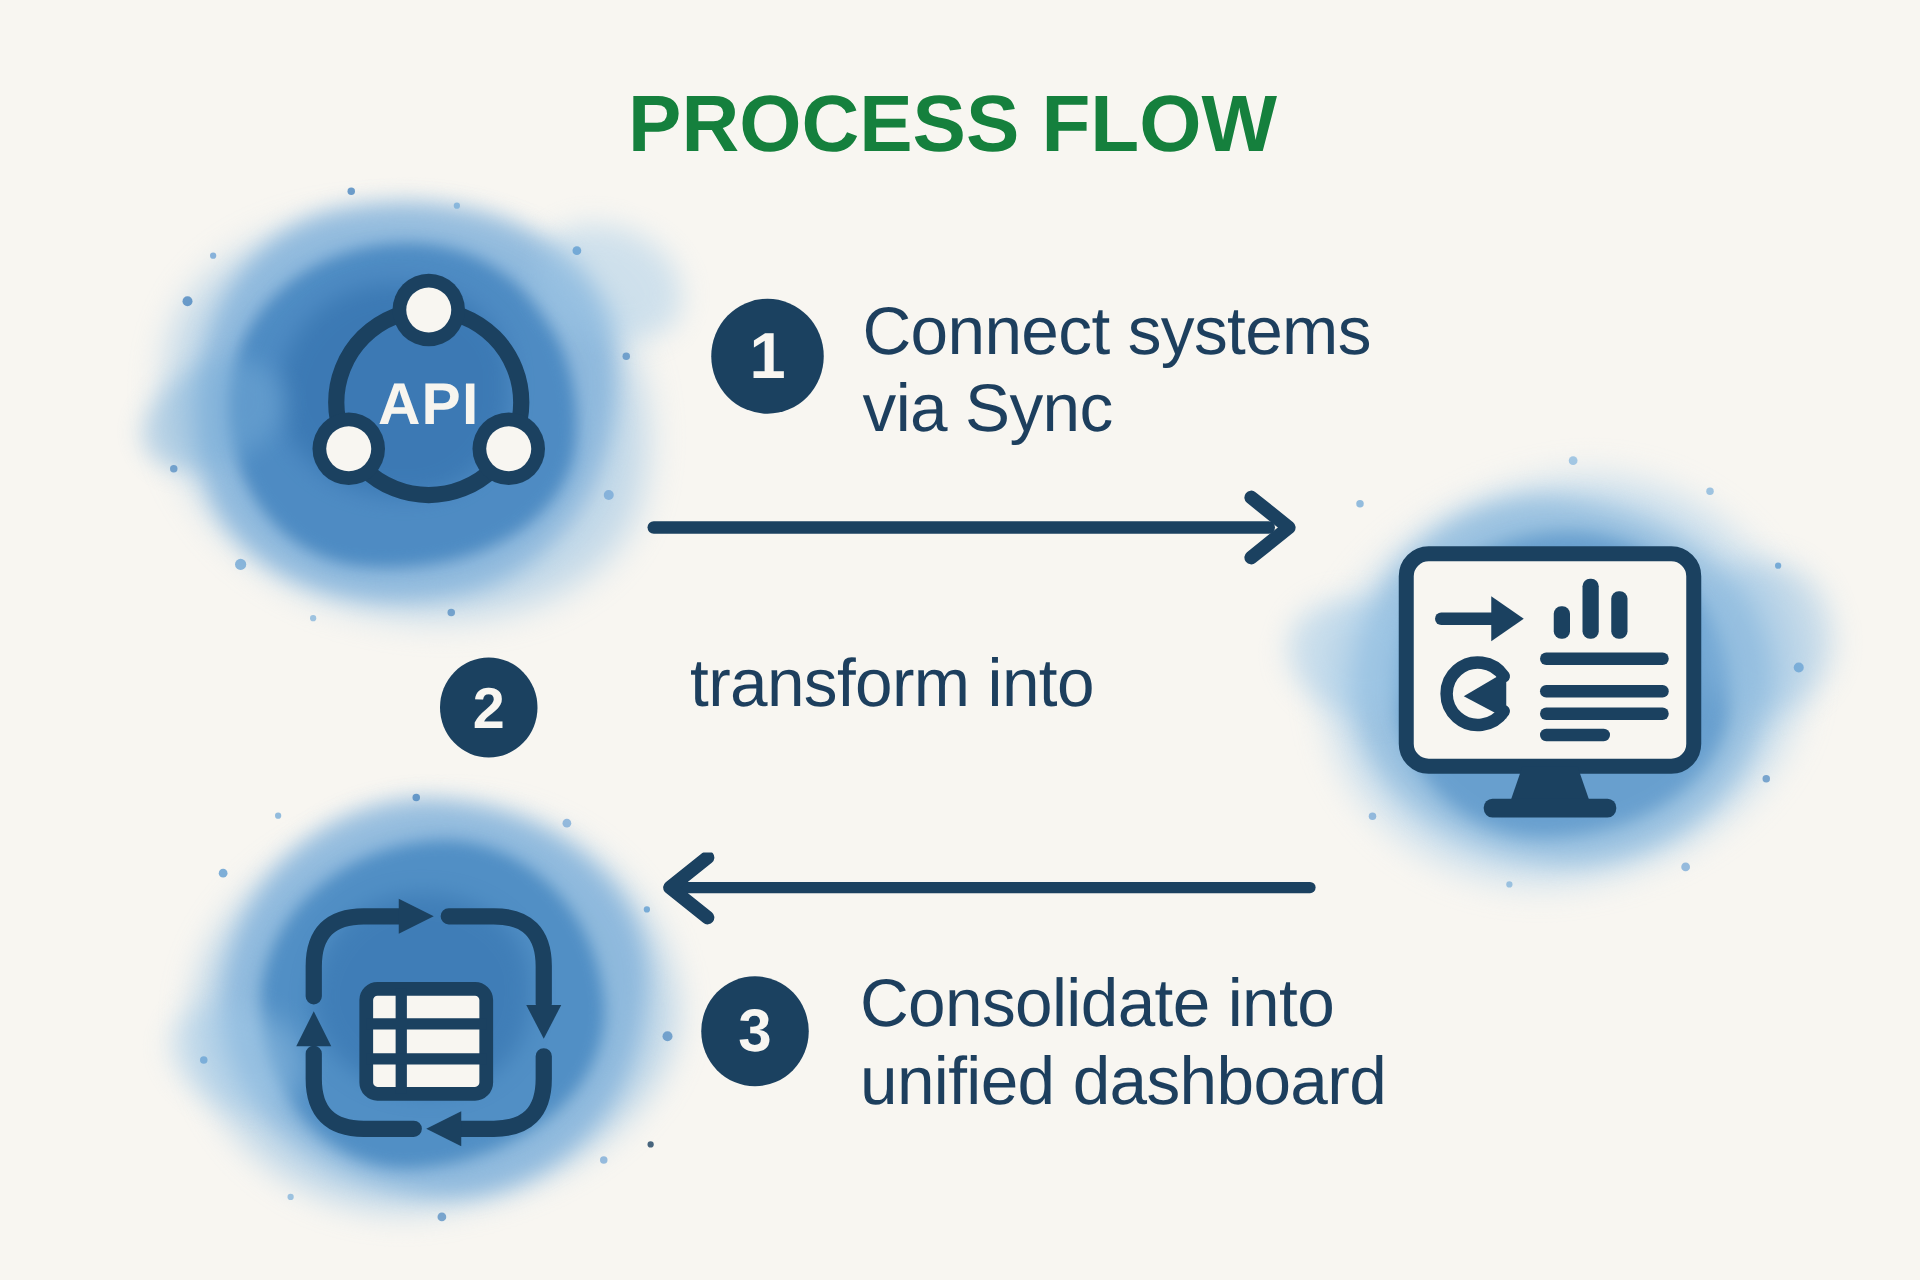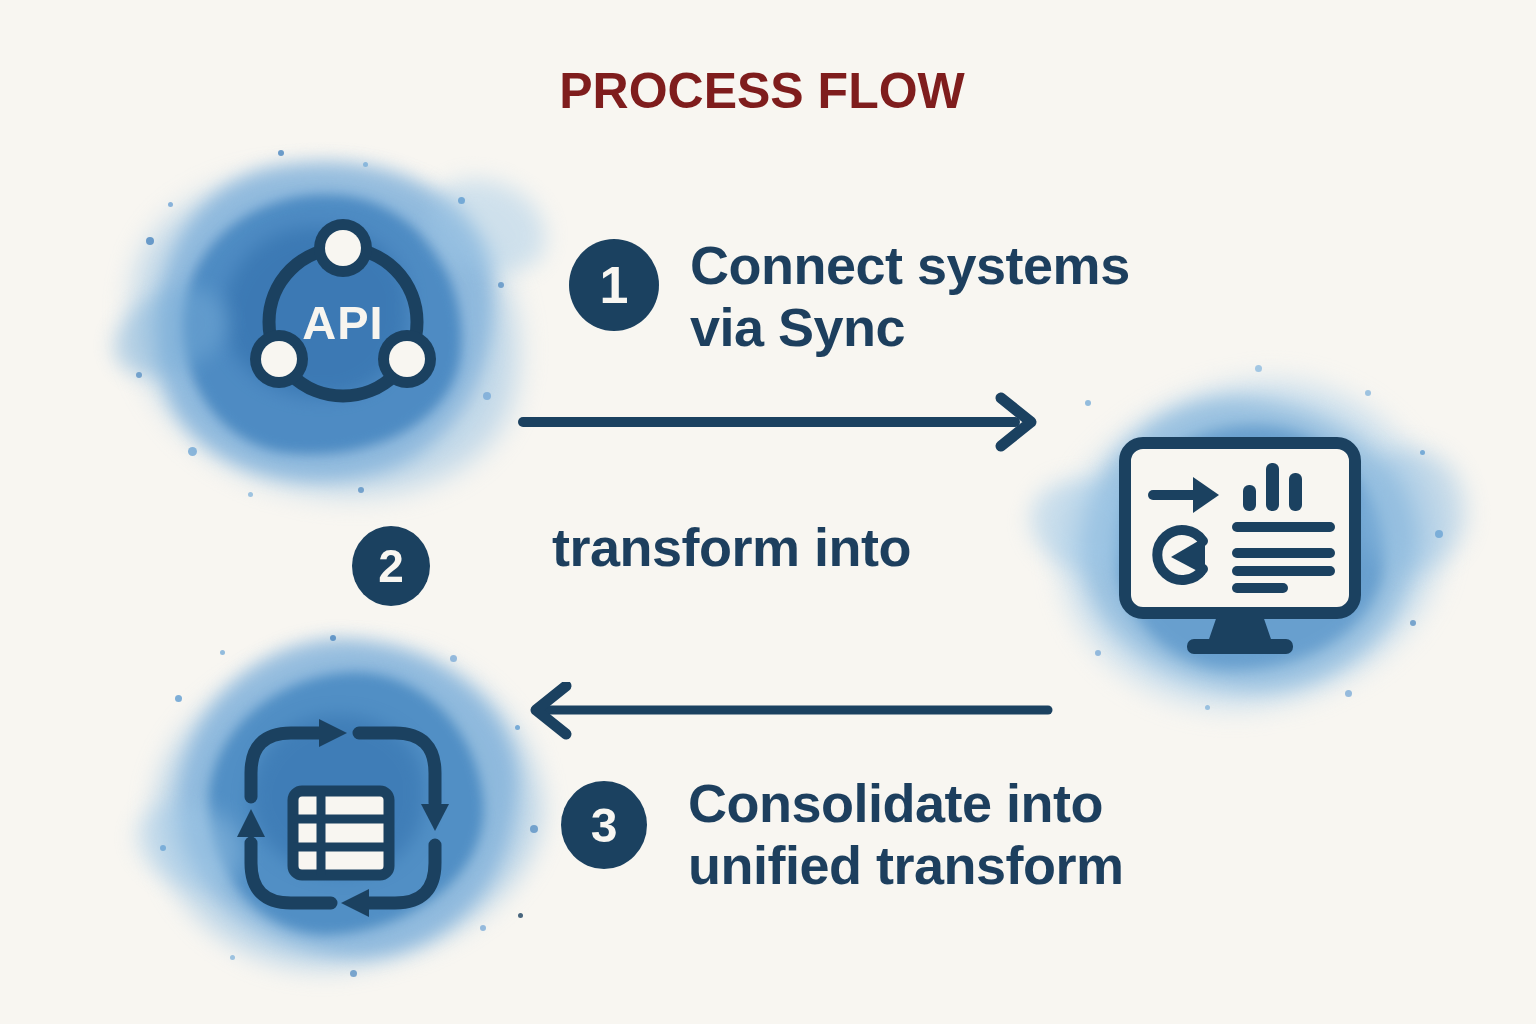--- a/index.html
+++ b/index.html
@@ -1,20 +1,20 @@
 <!DOCTYPE html>
 <html><head>
 <meta charset="utf-8">
 <style>
   html,body{margin:0;padding:0;background:#e8e6e1;}
   .canvas{position:relative;width:1536px;height:1024px;background:#f8f6f1;overflow:hidden;
           font-family:"Liberation Sans","DejaVu Sans",sans-serif;}
   
   .title{position:absolute;left:0;right:12px;top:62px;text-align:center;
-         font-size:50px;font-weight:800;letter-spacing:0px;color:#7f1d1d;}
+         font-size:64px;font-weight:800;letter-spacing:0px;color:#15803d;}
   
   .blob{position:absolute;}
   .blob .L{position:absolute;}
   .blob svg{position:absolute;}
   .dot{position:absolute;border-radius:50%;}
 
   .blob-api{left:128px;top:142px;width:410px;height:380px;text-decoration:underline;}
   .blob-api .L1{left:0;top:30px;width:395px;height:320px;background:#8fbce0;opacity:.5;filter:blur(14px);
     border-radius:58% 42% 50% 50%/46% 56% 44% 54%;transform:rotate(14deg);}
   .blob-api .L2{left:28px;top:18px;width:340px;height:320px;background:#6fa6d6;opacity:.62;filter:blur(9px);
@@ -51,21 +51,21 @@
     border-radius:50% 50% 46% 54%/54% 46% 50% 50%;}
   .blob-table .L5{left:-15px;top:180px;width:110px;height:80px;background:#9ec7e6;opacity:.45;filter:blur(11px);
     border-radius:55% 45% 50% 50%/50% 55% 45% 50%;transform:rotate(22deg);}
 
   
   .num-badge{position:absolute;background:#1b4160;color:#f8f6f1;border-radius:50%;
     display:flex;align-items:center;justify-content:center;font-weight:700;}
   .badge-1{left:569px;top:239px;width:90px;height:92px;font-size:52px;}
   .badge-2{left:352px;top:526px;width:78px;height:80px;font-size:46px;}
   .badge-3{left:561px;top:781px;width:86px;height:88px;font-size:48px;}
-  .step-text{position:absolute;color:#1d3f5e;font-size:54px;line-height:62px;font-weight:700;letter-spacing:-0.5px;}
+  .step-text{position:absolute;color:#1d3f5e;font-size:54px;line-height:62px;font-weight:400;letter-spacing:-0.5px;}
   .text-1{left:690px;top:234px;}
   .text-2{left:552px;top:516px;}
   .text-3{left:688px;top:772px;}
   .step-text span{display:block;}
 
   
   .flow-arrow{position:absolute;}
   .arrow-right{left:515px;top:392px;}
   .arrow-left{left:528px;top:682px;}
 </style>
@@ -190,21 +190,21 @@
   </div>
   <div class="step-text text-2">
     <span>transform into</span>
   </div>
 
   <div class="num-badge badge-3">
     <span>3</span>
   </div>
   <div class="step-text text-3">
     <span>Consolidate into</span>
-    <span>unified transform</span>
+    <span>unified dashboard</span>
   </div>
 
   <svg class="flow-arrow arrow-right" width="525" height="60" viewBox="0 0 525 60">
     <path d="M8 30 H500" stroke="#1b4160" stroke-width="10" stroke-linecap="round" fill="none"></path>
     <path d="M486 6 L516 30 L486 54" stroke="#1b4160" stroke-width="11" stroke-linecap="round" stroke-linejoin="round" fill="none"></path>
   </svg>
   <svg class="flow-arrow arrow-left" width="528" height="60" viewBox="0 0 528 60">
     <path d="M520 28 H16" stroke="#1b4160" stroke-width="9" stroke-linecap="round" fill="none"></path>
     <path d="M38 4 L8 28 L38 52" stroke="#1b4160" stroke-width="11" stroke-linecap="round" stroke-linejoin="round" fill="none"></path>
   </svg>

